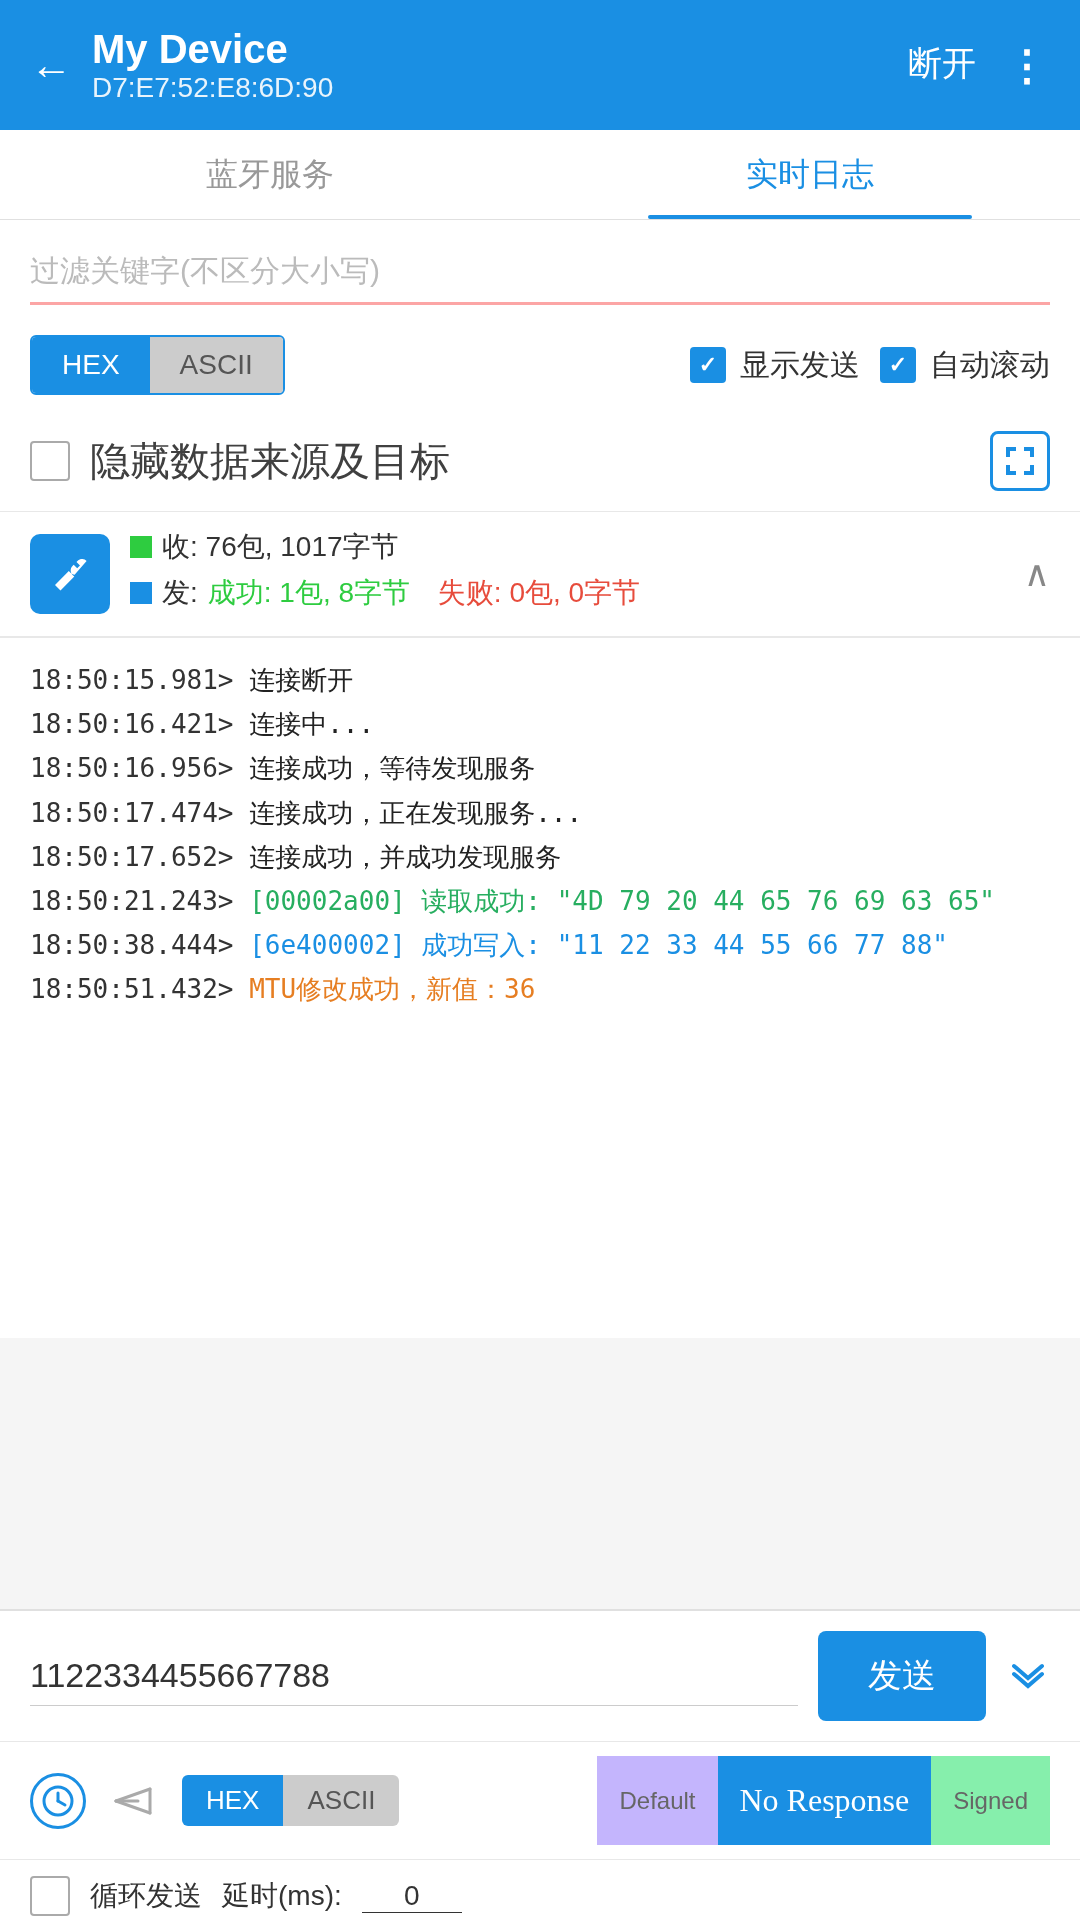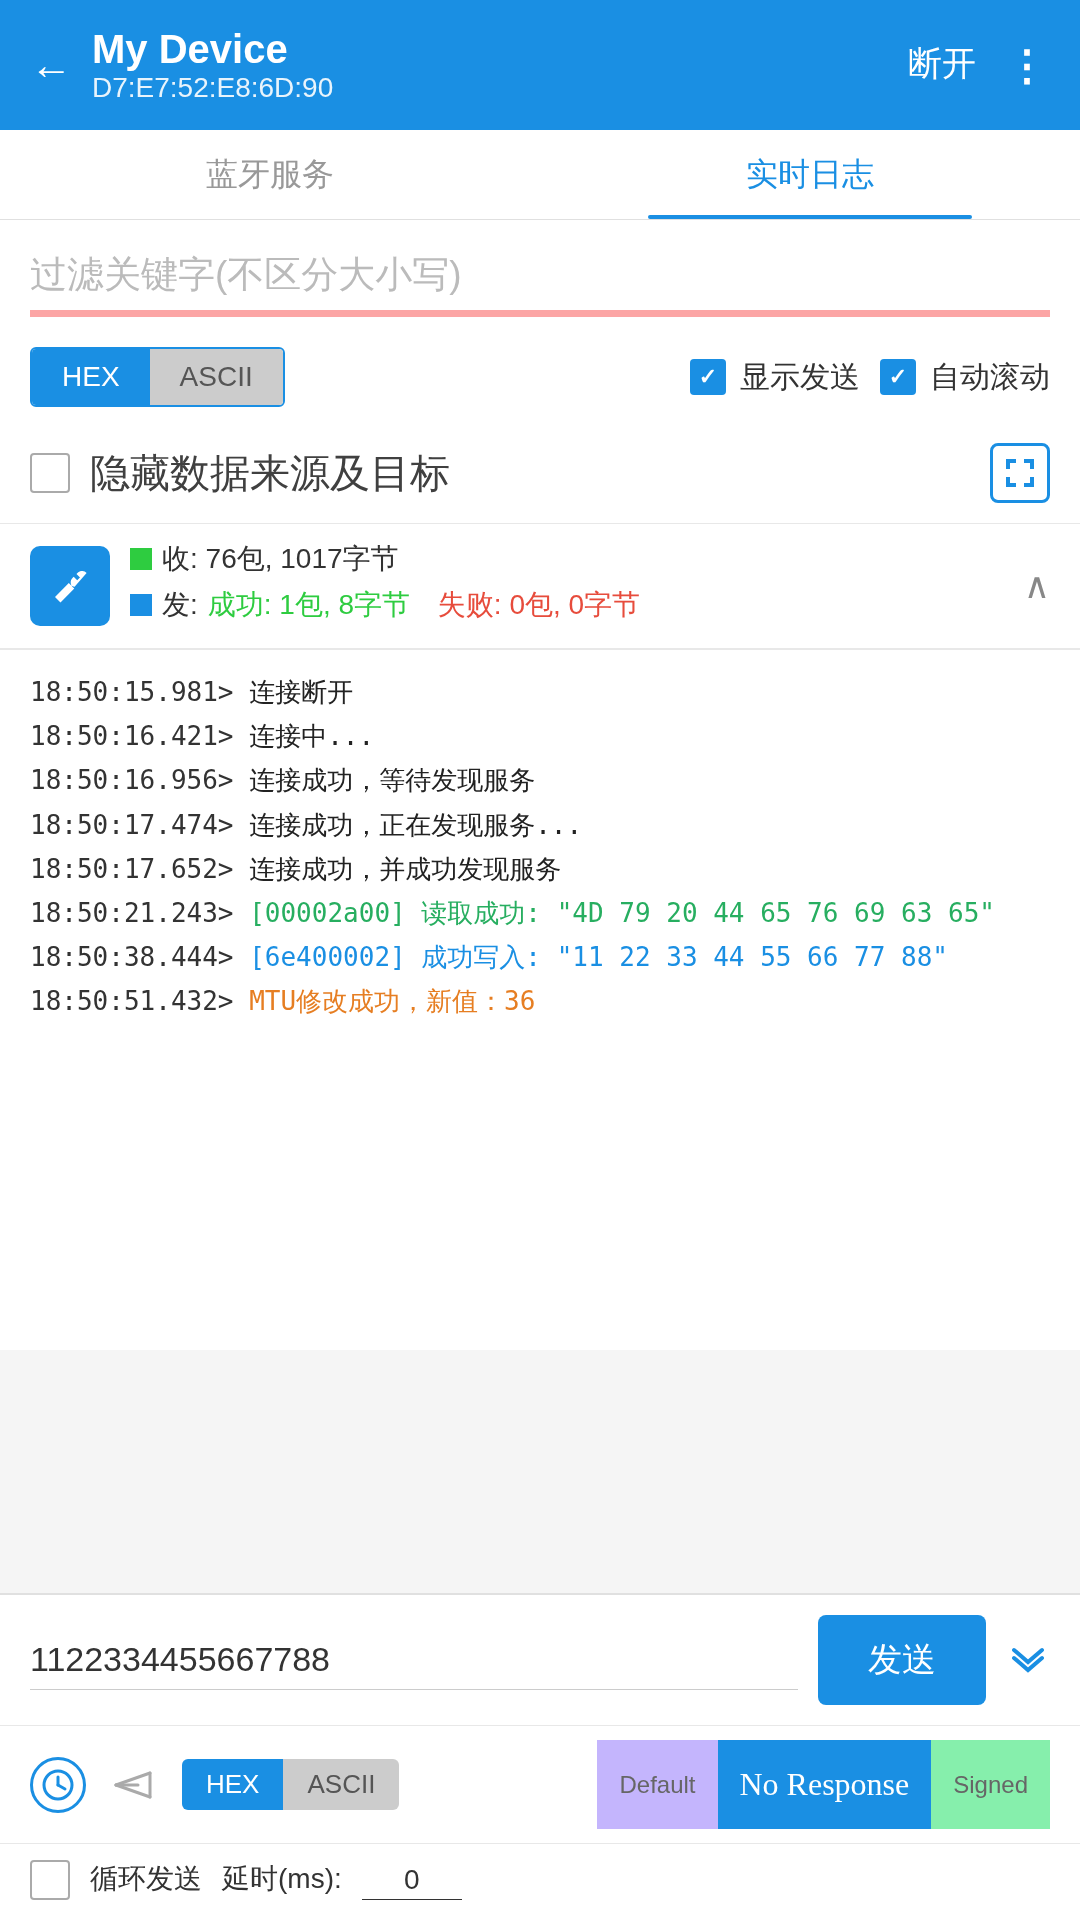--- a/index.html
+++ b/index.html
@@ -96,23 +96,23 @@
     }
 
     
     .filter-section {
       background: white;
       padding: 20px 30px 10px;
     }
     .filter-input {
       width: 100%;
       border: none;
-      border-bottom: 7px solid #fca5a5;
+      border-bottom: 3px solid #fca5a5;
       padding: 14px 0;
-      font-size: 37px;
+      font-size: 30px;
       color: #333;
       outline: none;
     }
     .filter-input::placeholder {
       color: #bbb;
     }
 
     
     .controls-row {
       background: white;
@@ -391,21 +391,22 @@
     .btn-resp-signed {
       background: #86efac;
       color: #666;
       padding: 10px 22px;
       font-size: 24px;
       border: none;
       cursor: pointer;
     }
     .loop-row {
       display: flex;
-      padding: 16px 30px 20px;
+      align-items: center;
+      padding: 16px 30px 4px;
       gap: 20px;
     }
     .loop-label {
       font-size: 28px;
       color: #333;
     }
     .delay-label {
       font-size: 28px;
       color: #333;
     }

